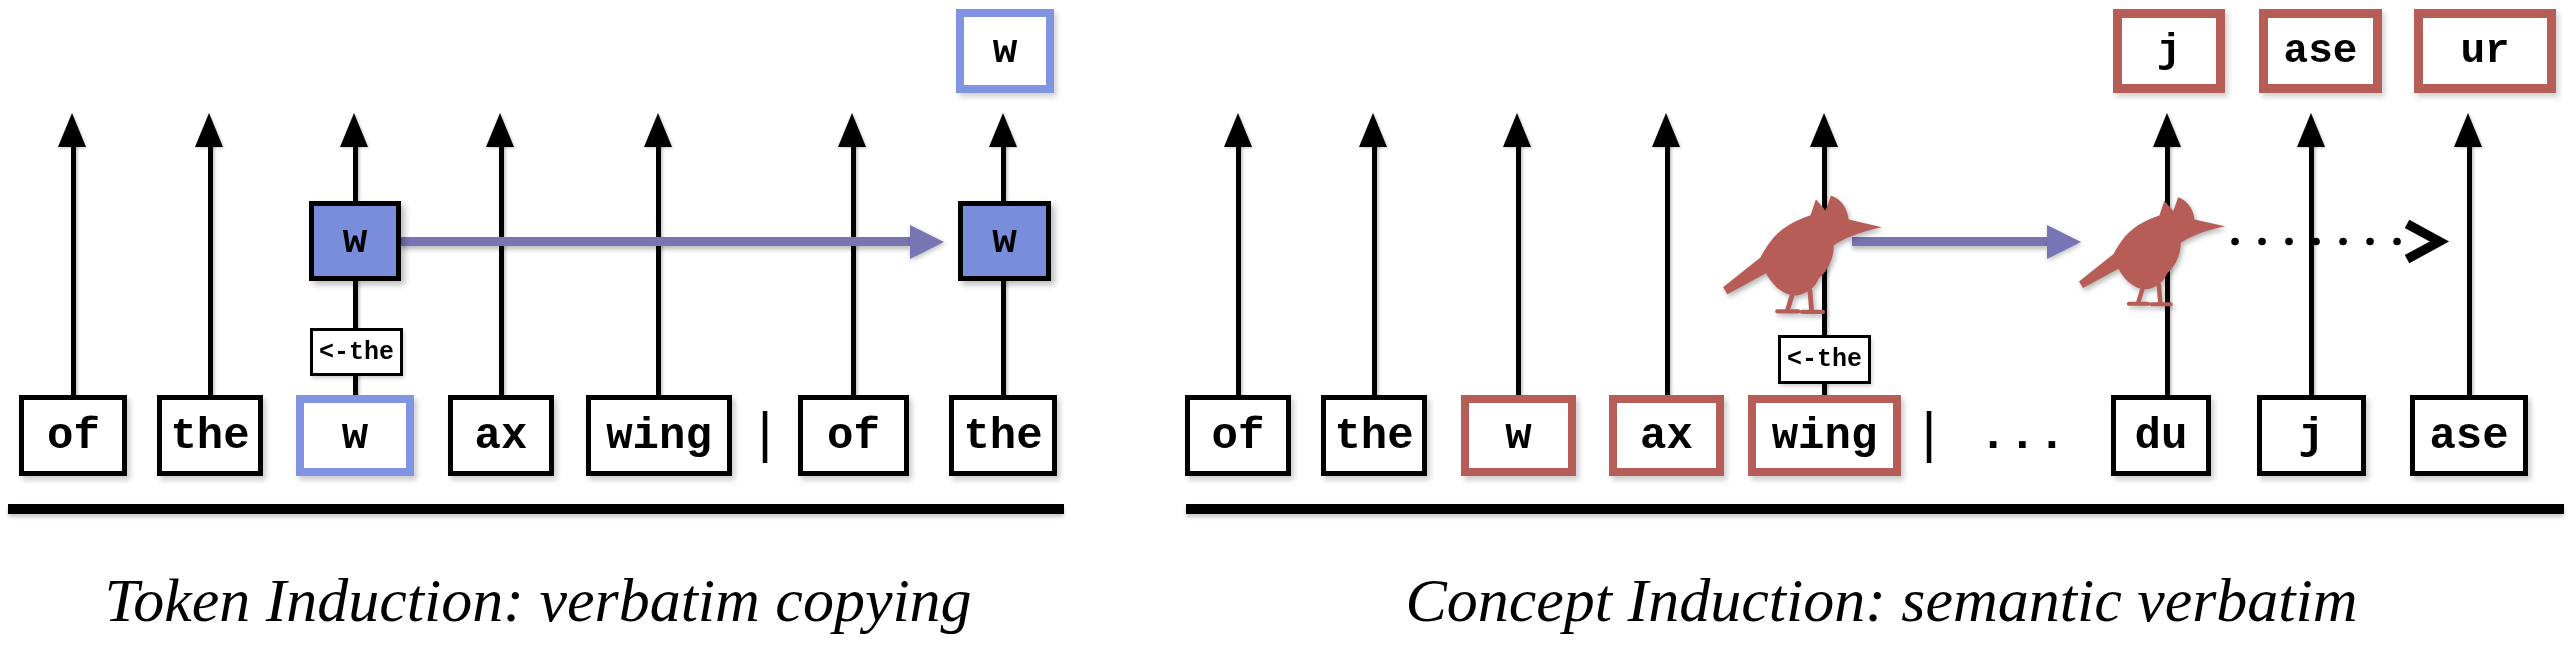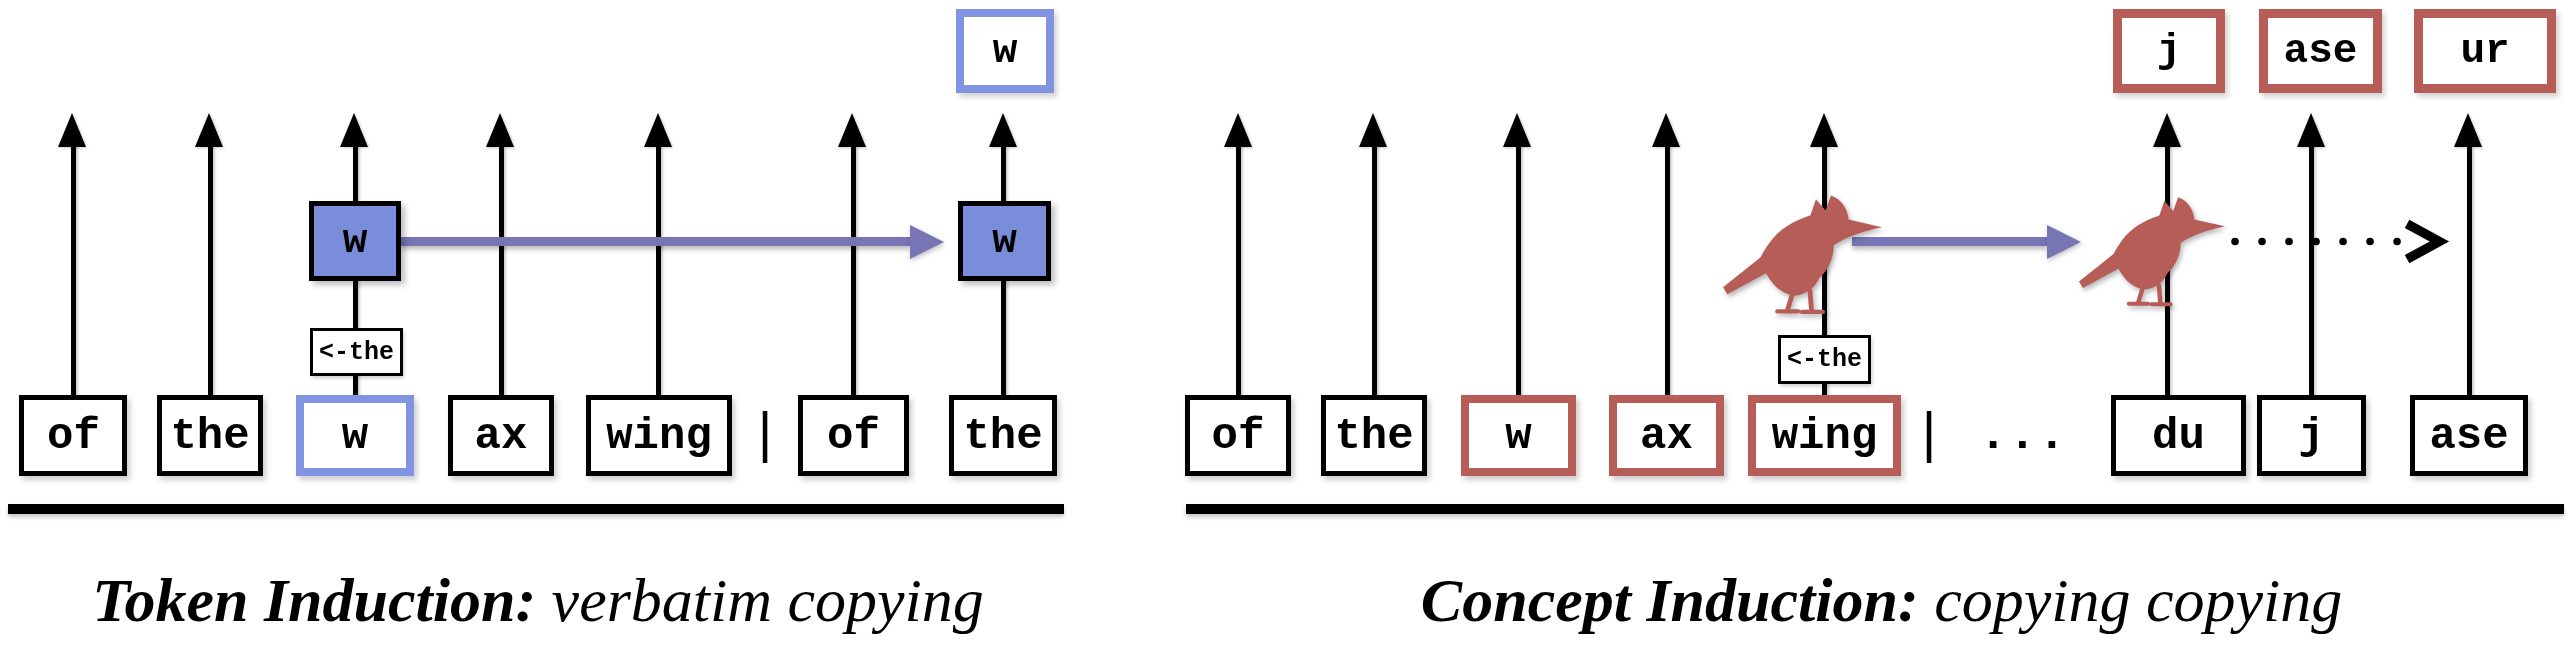--- a/index.html
+++ b/index.html
@@ -59,21 +59,21 @@
        font-size:47px;font-weight:700;color:#000;letter-spacing:1.2px;z-index:3;}
 
   
   .rule{position:absolute;top:504px;height:10px;background:var(--line_black);
         box-shadow:0 2.9px 4.1px rgba(0,0,0,.22);}
 
   
   .caption{position:absolute;top:566px;text-align:center;white-space:nowrap;
         font-family:"Liberation Serif","DejaVu Serif",serif;font-style:italic;
         font-size:62px;line-height:69px;color:#000;}
-  .caption .b{font-weight:700;margin-top:37px;}
+  .caption .b{font-weight:400;margin-top:37px;}
 
   .birdsvg{position:absolute;z-index:4;filter:drop-shadow(2.9px 3.5px 2.9px rgba(0,0,0,.28));}
   .dotarrow{position:absolute;z-index:2;}
 </style>
 </head>
 <body>
 
 <div class="canvas">
 
   <div>
@@ -182,21 +182,21 @@
       <span>wing</span>
       </div>
 
     <div class="sep" style="left:1910px;width:38px">
       <span>|</span>
       </div>
     <div class="dots" style="left:1976px;width:94px">
       <span>...</span>
       </div>
 
-    <div class="token" style="left:2111px;width:135px">
+    <div class="token" style="left:2111px;width:100px">
       <span>du</span>
       </div>
     <div class="token" style="left:2257px;width:109px">
       <span>j</span>
       </div>
     <div class="token" style="left:2410px;width:118px">
       <span>ase</span>
       </div>
 
     <div class="label" style="left:1778px;top:335px;width:93px;height:49px">
@@ -234,18 +234,18 @@
     <div class="topbox red" style="left:2259px;width:123px">
       <span>ase</span>
       </div>
     <div class="topbox red" style="left:2414px;width:142px">
       <span>ur</span>
       </div>
 
     <div class="rule" style="left:1186px;width:1378px"></div>
     <div class="caption" style="left:1370px;width:1023px">
       <span class="b">Concept Induction:</span>
-      <span>copying copying</span>
+      <span>semantic verbatim</span>
     </div>
   </div>
 
 </div>
 
 
 </body></html>

